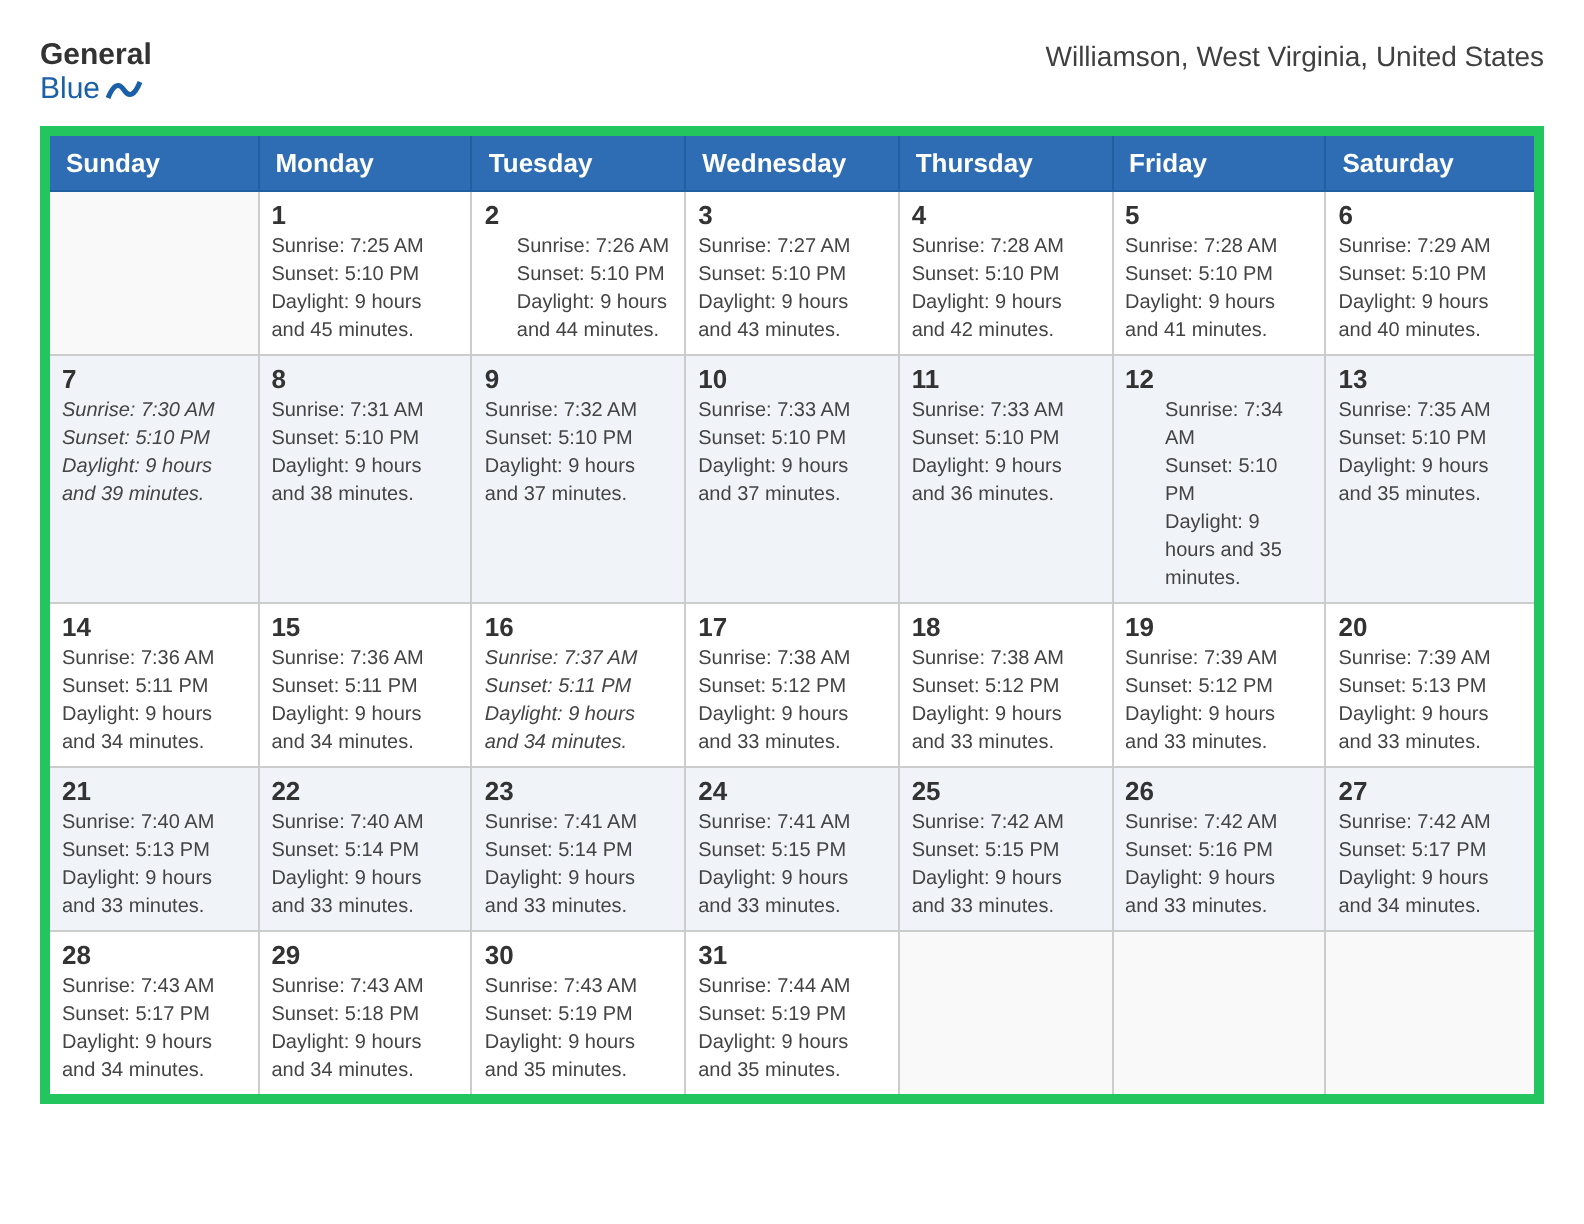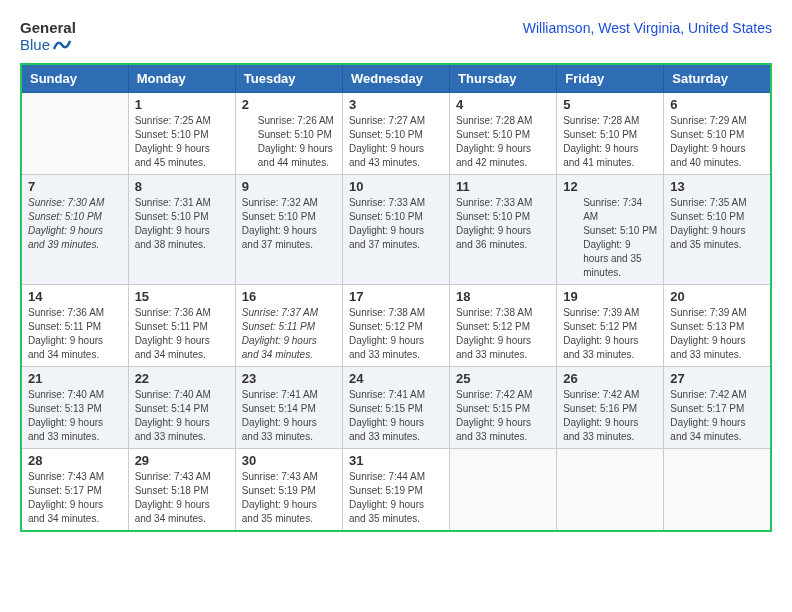--- a/index.html
+++ b/index.html
@@ -24,26 +24,26 @@
     .title-section {
       text-align: right;
     }
     .month-title {
       font-size: 32px;
       font-weight: bold;
       color: #333;
     }
     .location-title {
       font-size: 14px;
-      color: #1d4ed8;
+      color: #404040;
     }
     .calendar-table {
       width: 100%;
       border-collapse: collapse;
-      border: 2px solid #22c55e;
+      border: 5px solid #22c55e;
     }
     .calendar-table th {
       background-color: #2e6db4;
       color: white;
       text-align: left;
       padding: 6px 8px;
       font-size: 13px;
       border: 1px solid #2060a0;
     }
     .calendar-table td {

